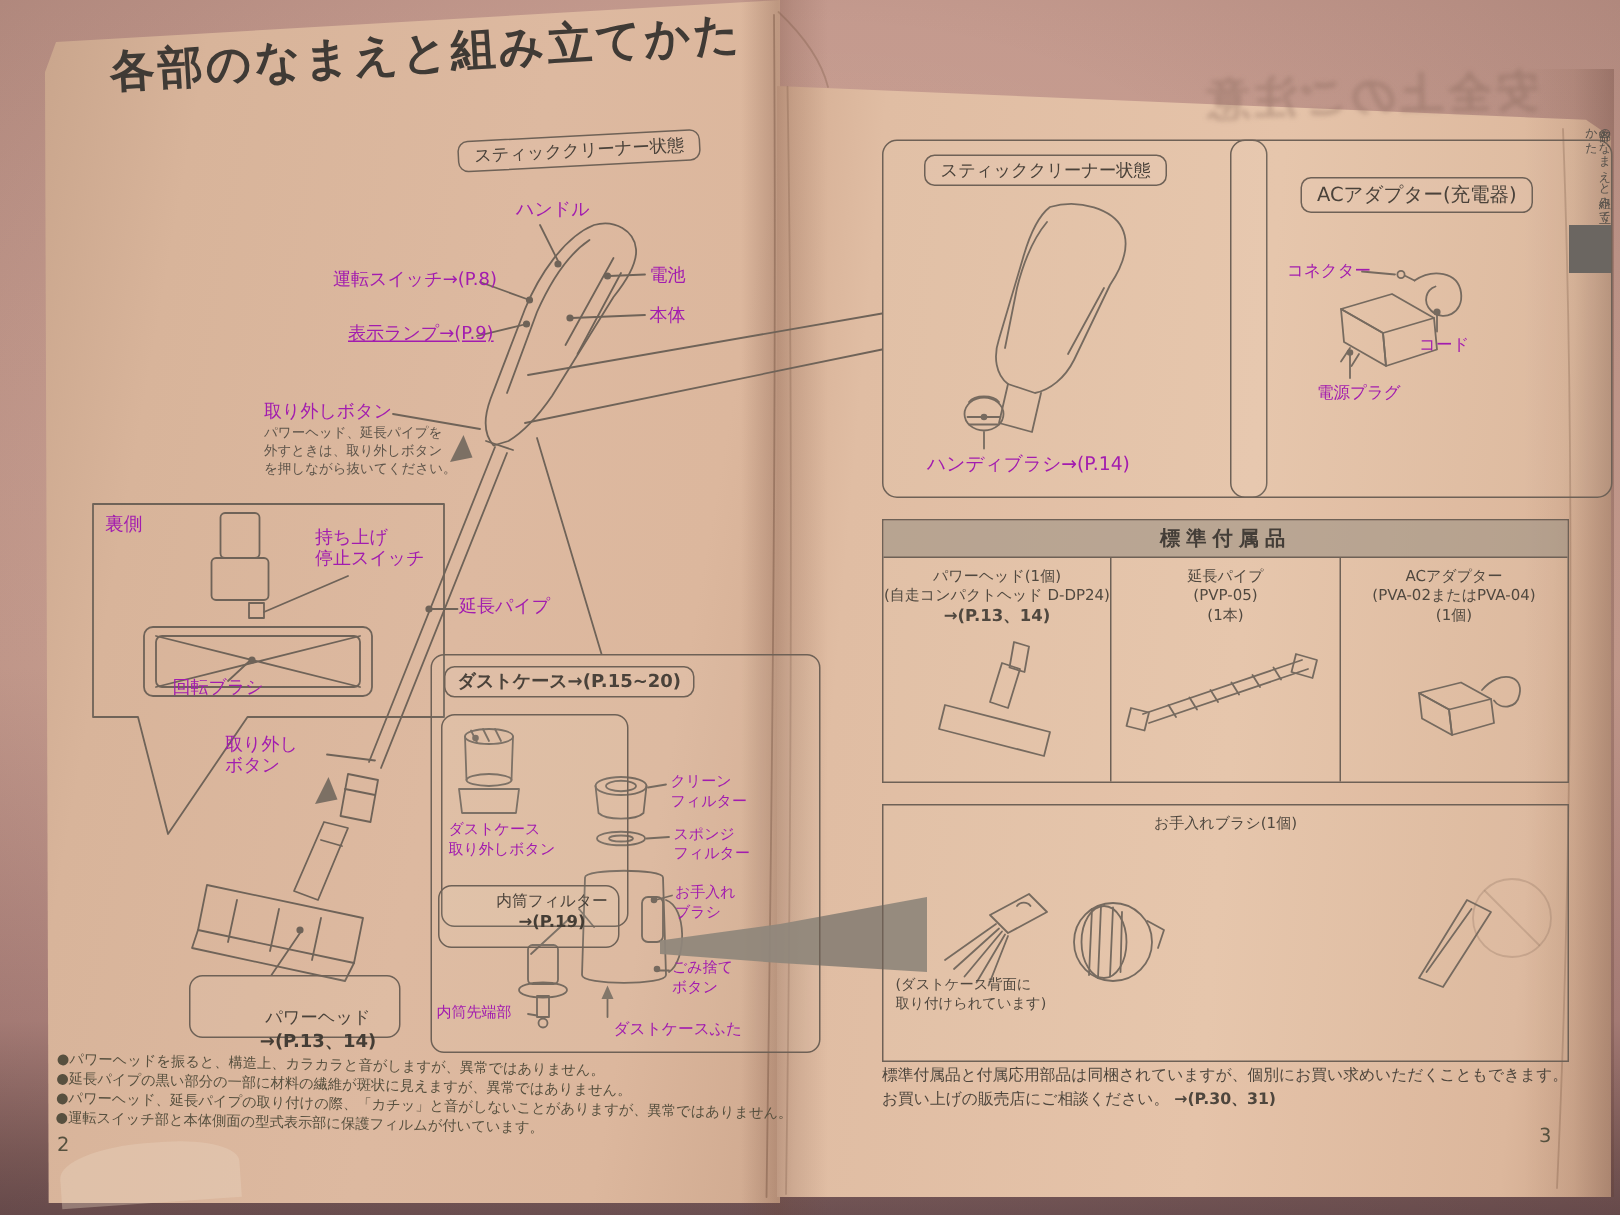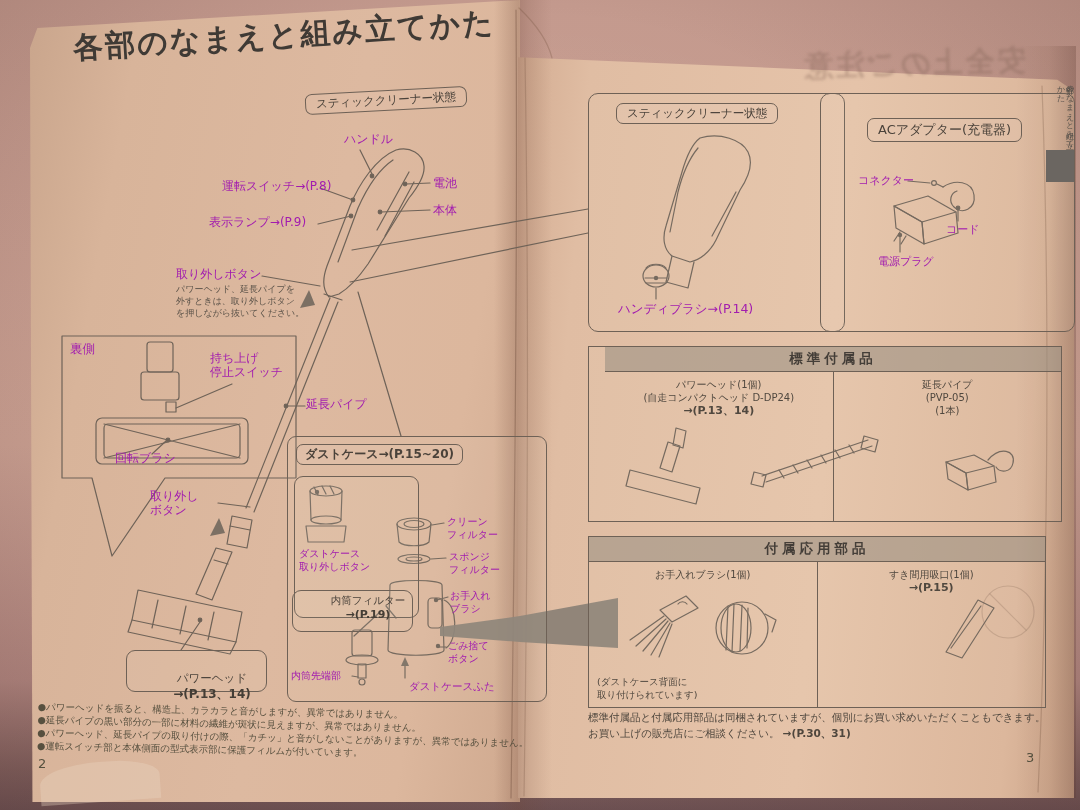--- a/index.html
+++ b/index.html
@@ -232,21 +232,21 @@
   </g>
 </svg>
 
 <div class="title">各部のなまえと組み立てかた</div>
 <div class="pill" style="left:305px;top:90px;transform:rotate(-3deg);font-size:11.5px;">スティッククリーナー状態</div>
 
 <div class="lbl" style="left:344px;top:133px;">ハンドル</div>
 <div class="lbl" style="left:222px;top:180px;">運転スイッチ→(P.8)</div>
 <div class="lbl" style="left:433px;top:177px;">電池</div>
 <div class="lbl" style="left:433px;top:204px;">本体</div>
-<div class="lbl" style="left:209px;top:216px;">表示ランプ→(P.9)</div>
+<div class="lbl" style="left:232px;top:216px;text-decoration:underline;">表示ランプ→(P.9)</div>
 <div class="lbl" style="left:176px;top:268px;">取り外しボタン</div>
 <div class="lbl sm" style="left:176px;top:285px;">パワーヘッド、延長パイプを</div>
 <div class="lbl sm" style="left:176px;top:297px;">外すときは、取り外しボタン</div>
 <div class="lbl sm" style="left:176px;top:309px;">を押しながら抜いてください。</div>
 <div class="lbl" style="left:306px;top:398px;">延長パイプ</div>
 <div class="lbl" style="left:150px;top:490px;">取り外し</div>
 <div class="lbl" style="left:150px;top:504px;">ボタン</div>
 
 <div class="lbl" style="left:70px;top:342px;font-size:12.5px;">裏側</div>
 <div class="lbl" style="left:210px;top:352px;">持ち上げ</div>
@@ -291,48 +291,48 @@
 <div class="framebox" style="left:588px;top:93px;width:224px;height:237px;border-radius:10px;"></div>
 <div class="pill" style="left:616px;top:103px;font-size:11.5px;">スティッククリーナー状態</div>
 <div class="lbl" style="left:618px;top:302px;font-size:12.5px;">ハンディブラシ→(P.14)</div>
 
 <div class="framebox" style="left:820px;top:93px;width:222px;height:237px;border-radius:10px;"></div>
 <div class="pill" style="left:850px;top:118px;font-size:13px;margin-left:17px;">ACアダプター(充電器)</div>
 <div class="lbl" style="left:858px;top:175px;font-size:11px;">コネクター</div>
 <div class="lbl" style="left:946px;top:224px;font-size:11px;">コード</div>
 <div class="lbl" style="left:878px;top:256px;font-size:11px;">電源プラグ</div>
 
-<div class="table" style="left:588px;top:346px;width:456px;height:174px;padding-left:16px;">
+<div class="table" style="left:588px;top:346px;width:456px;height:174px;">
   <div class="hdr">標準付属品</div>
   <div class="cols">
     <div class="col">
       <div class="cap" style="top:6px;">パワーヘッド(1個)</div>
       <div class="cap" style="top:19px;">(自走コンパクトヘッド D-DP24)</div>
       <div class="cap b" style="top:32px;font-size:11px;">→(P.13、14)</div>
     </div>
     <div class="col">
       <div class="cap" style="top:6px;">延長パイプ</div>
       <div class="cap" style="top:19px;">(PVP-05)</div>
       <div class="cap" style="top:32px;">(1本)</div>
     </div>
+    <div class="col">
+      <div class="cap" style="top:6px;">ACアダプター</div>
+      <div class="cap" style="top:19px;">(PVA-02またはPVA-04)</div>
+      <div class="cap" style="top:32px;">(1個)</div>
+    </div>
   </div>
 </div>
 
 <div class="table" style="left:588px;top:536px;width:456px;height:170px;">
-  <div class="hdr">付属応用部品</div>
   <div class="cols">
     <div class="col">
       <div class="cap" style="top:6px;">お手入れブラシ(1個)</div>
       <div class="capnote" style="top:114px;">(ダストケース背面に</div>
       <div class="capnote" style="top:127px;">取り付けられています)</div>
     </div>
-    <div class="col">
-      <div class="cap" style="top:6px;">すき間用吸口(1個)</div>
-      <div class="cap b" style="top:19px;font-size:11px;">→(P.15)</div>
-    </div>
   </div>
 </div>
 
 <div class="lbl footline" style="left:588px;top:712px;">標準付属品と付属応用部品は同梱されていますが、個別にお買い求めいただくこともできます。</div>
 <div class="lbl footline" style="left:588px;top:728px;">
   <span>お買い上げの販売店にご相談ください。</span>
   <span class="b">→(P.30、31)</span>
 </div>
 <div class="pagenum" style="left:1026px;top:750px;">3</div>
 

